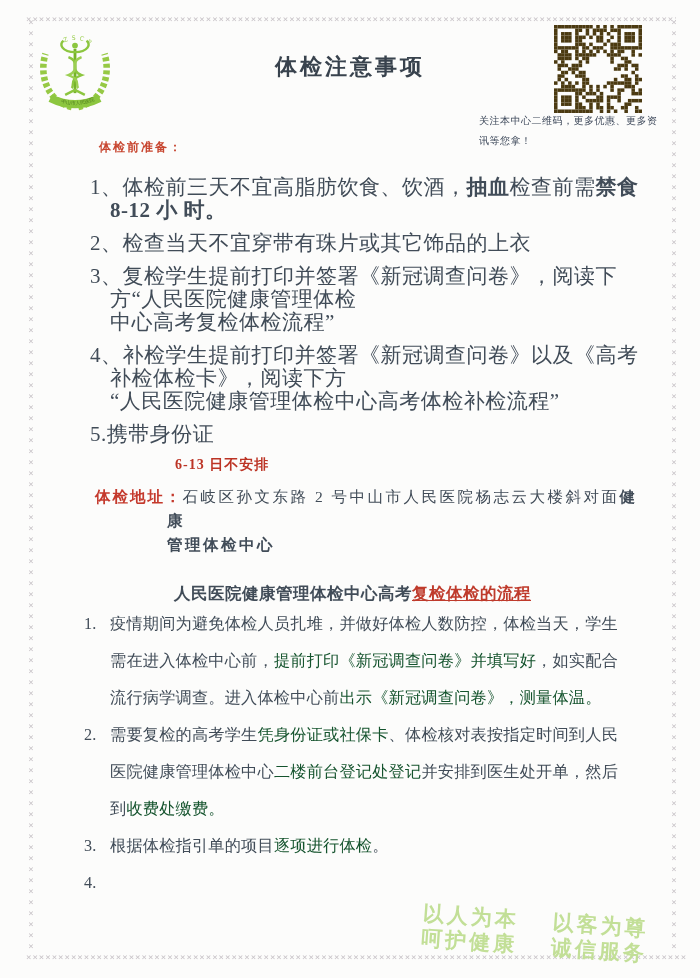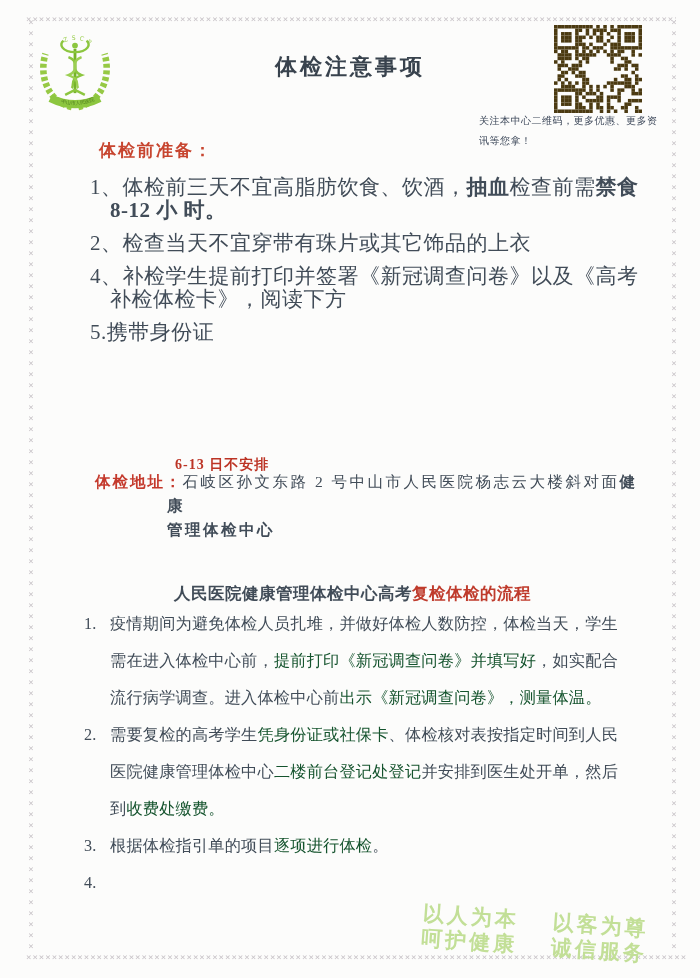--- a/index.html
+++ b/index.html
@@ -23,47 +23,47 @@
   
   .logo { position:absolute; left:34px; top:27px; width:82px; height:88px; }
   .page-title { position:absolute; left:0; top:52px; width:700px; text-align:center;
     font-size:22px; font-weight:bold; letter-spacing:3px; color:#38424d; }
   .qr { position:absolute; left:554px; top:25px; width:88px; height:88px; }
   .qr-caption { position:absolute; left:479px; top:111px; width:180px;
     font-size:10px; line-height:20px; color:#3c4759; letter-spacing:0.5px; }
 
   
   .prep-heading { position:absolute; left:99px; top:139px;
-    font-size:17px; font-weight:bold; letter-spacing:2px; color:#c7452f; }
+    font-size:12px; font-weight:bold; letter-spacing:2px; color:#c7452f; }
   .prep-list { position:absolute; left:90px; top:176px; width:565px;
     font-size:21px; line-height:23px; letter-spacing:0.5px; }
   .prep-item { margin-bottom:10px; padding-left:20px; text-indent:-20px; }
   .prep-item:last-child { margin-top:3px; }
 
   
   .time-line1 { position:absolute; left:100px; top:418px;
     font-size:21px; font-weight:bold; letter-spacing:1px; color:#bc3425; }
   .time-line2 { position:absolute; left:175px; top:456px;
     font-size:14px; font-weight:bold; letter-spacing:1px; color:#bc3425; }
-  .address { position:absolute; left:95px; top:470px; width:560px;
+  .address { position:absolute; left:95px; top:485px; width:560px;
     font-size:15.5px; line-height:24px; letter-spacing:2.5px;
     padding-left:72px; text-indent:-72px; }
   .address .addr-label { color:#c4392c; font-weight:bold; letter-spacing:2px; }
 
   
   .process-heading { position:absolute; left:80px; top:583px; width:545px; text-align:center;
     font-size:16.5px; letter-spacing:0.5px; }
   .process-list { position:absolute; left:84px; top:606px; width:541px;
     font-size:16.2px; line-height:37px; letter-spacing:0.2px; }
   .process-item { position:relative; padding-left:26px; }
   .process-item .marker { position:absolute; left:0; top:0; }
 
   
   .b  { font-weight:bold; }
-  .rb { font-weight:bold; color:#bf3b2c; }
+  .rb { font-weight:bold; color:#bf3b2c;text-decoration:underline; }
   .o  { color:#14532d; }
 
   
   .motto { position:absolute; right:52px; bottom:20px; text-align:left;
     transform:rotate(4deg); color:#c2df97; font-weight:bold;
     font-size:21px; line-height:25px; letter-spacing:3px;
     font-family:"Liberation Sans","DejaVu Sans",sans-serif; }
   .motto .m2 { margin-left:10px; }
 </style>
 </head>
@@ -419,21 +419,22 @@
         <rect x="70.0" y="84.0" width="3.5" height="3.5"></rect>
         <rect x="80.5" y="84.0" width="3.5" height="3.5"></rect>
         <rect x="84.0" y="84.0" width="3.5" height="3.5"></rect>
       </svg></div>
   <div class="qr-caption">关注本中心二维码，更多优惠、更多资讯等您拿！</div>
 
   <div class="prep-heading">体检前准备：</div>
   <div class="prep-list">
       <div class="prep-item"><span><span>1、体检前三天不宜高脂肪饮食、饮酒，</span><span class="b">抽血</span><span>检查前需</span><span class="b">禁食 8-12 小 时。</span></span></div>
       <div class="prep-item"><span><span>2、检查当天不宜穿带有珠片或其它饰品的上衣</span></span></div>
-      <div class="prep-item"><span><span>4、补检学生提前打印并签署《新冠调查问卷》以及《高考补检体检卡》，阅读下方</span><br></span></div>
+      <div class="prep-item"><span><span>3、复检学生提前打印并签署《新冠调查问卷》，阅读下方“人民医院健康管理体检</span><br><span>中心高考复检体检流程”</span></span></div>
+      <div class="prep-item"><span><span>4、补检学生提前打印并签署《新冠调查问卷》以及《高考补检体检卡》，阅读下方</span><br><span>“人民医院健康管理体检中心高考体检补检流程”</span></span></div>
       <div class="prep-item"><span><span>5.携带身份证</span></span></div>
     </div>
 
   <div class="time-line2">6-13 日不安排</div>
   <div class="address">
     <span class="addr-label">体检地址：</span><span><span>石岐区孙文东路 2 号中山市人民医院杨志云大楼斜对面</span><span class="b">健康</span><br><span class="b">管理体检中心</span></span>
   </div>
 
   <div class="process-heading"><span class="b">人民医院健康管理体检中心高考</span><span class="rb">复检体检的流程</span></div>
   <div class="process-list">

